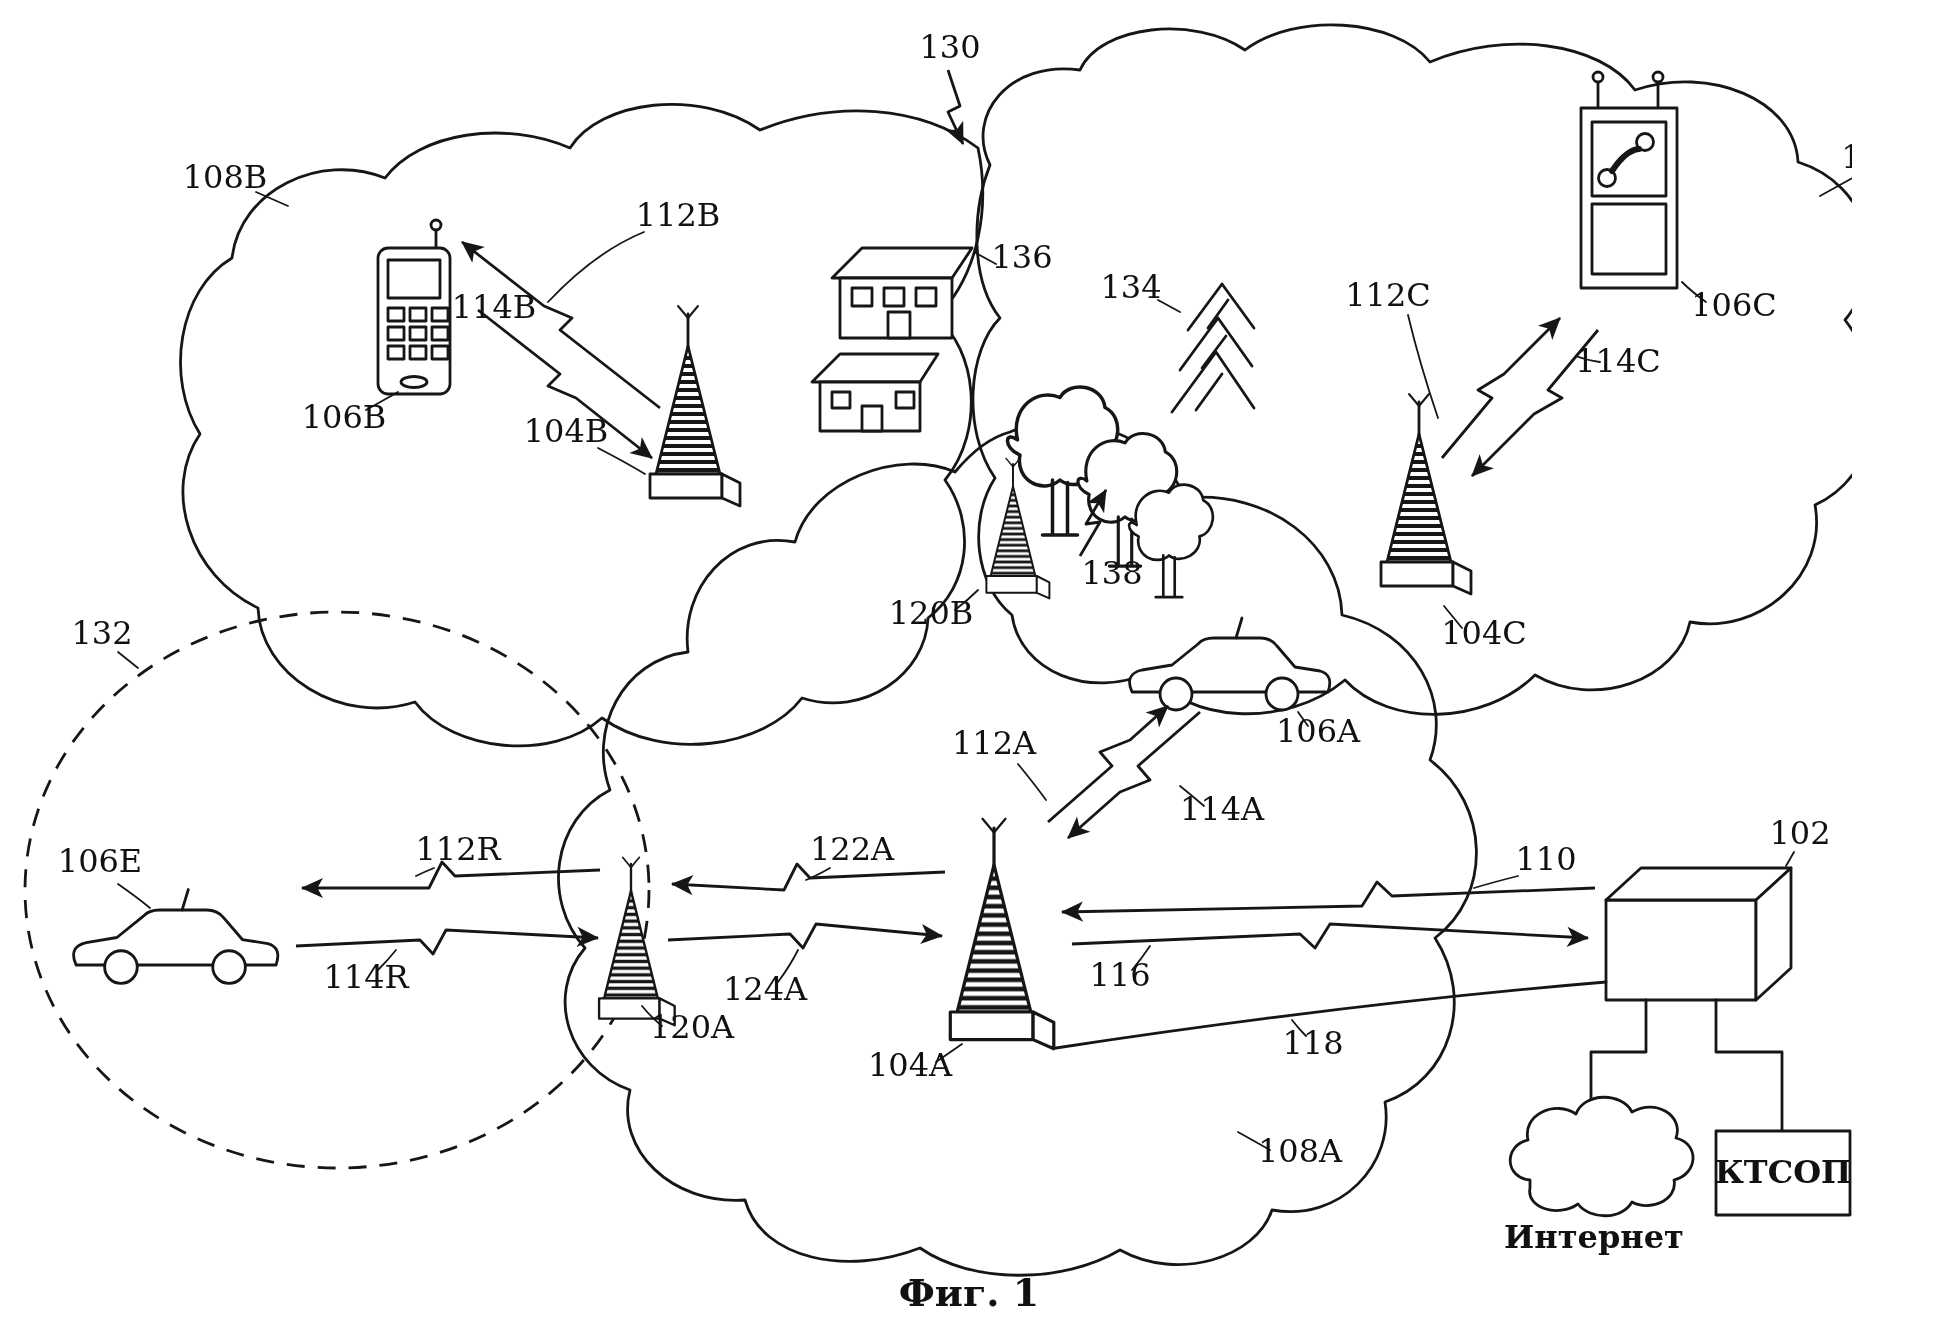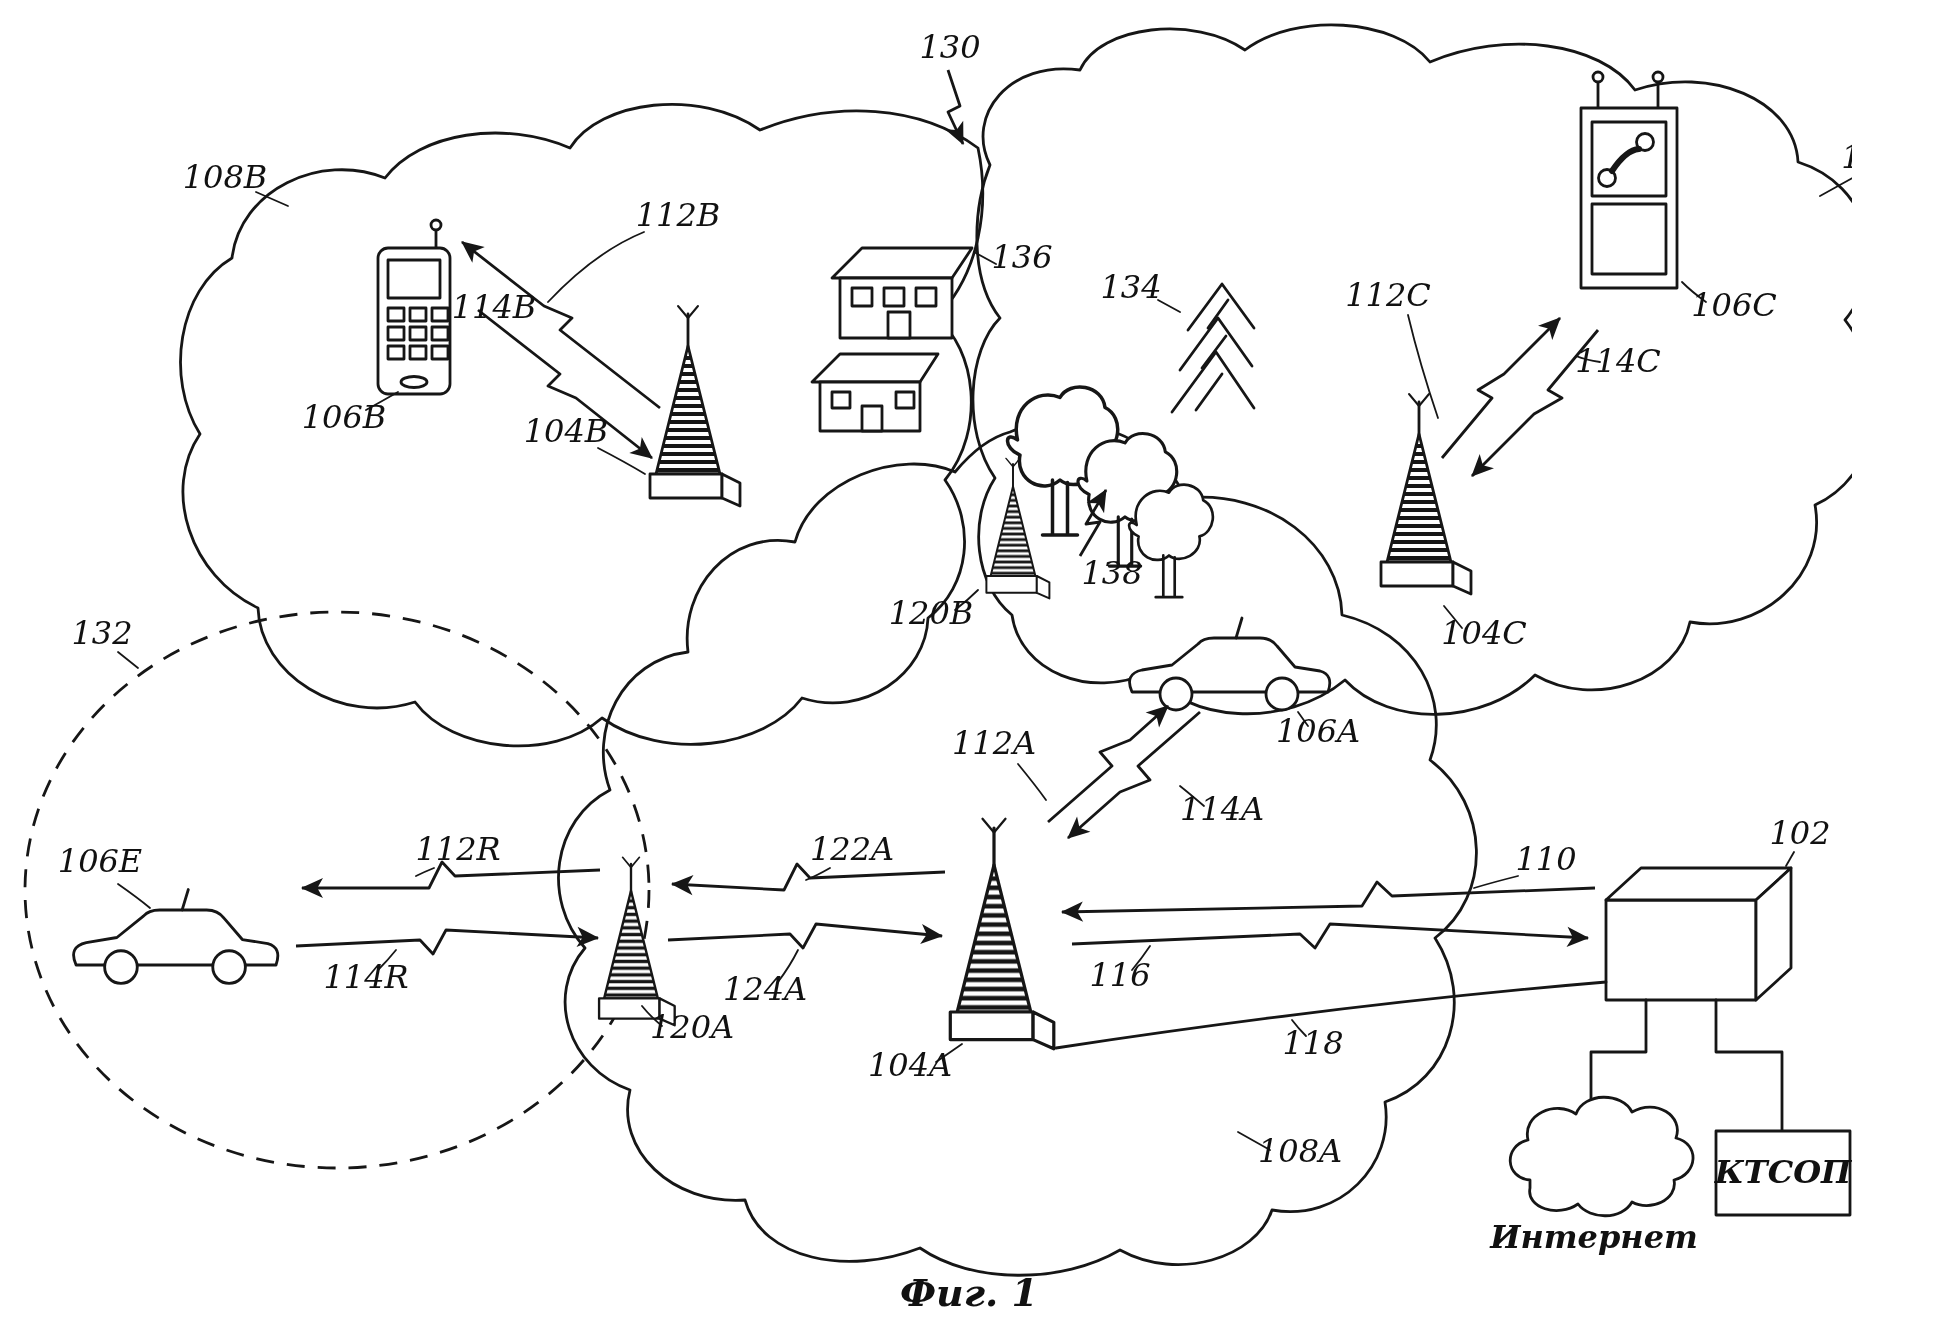--- a/index.html
+++ b/index.html
@@ -1,17 +1,17 @@
 <!DOCTYPE html>
 <html><head>
 <meta charset="utf-8">
 <style>
   html,body{margin:0;padding:0;background:#ffffff;}
   .page{position:relative;width:1852px;height:1325px;background:#ffffff;overflow:hidden;
-        font-family:"DejaVu Serif","Liberation Serif",serif;font-style:italic;}
+        font-family:"DejaVu Serif","Liberation Serif",serif;}
   svg{display:block;}
   .ink  {stroke:#161616;stroke-width:2.8;fill:none;stroke-linejoin:round;stroke-linecap:round;}
   .inkf {stroke:#161616;stroke-width:2.8;fill:#ffffff;stroke-linejoin:round;}
   .thin {stroke:#161616;stroke-width:2;fill:none;stroke-linecap:round;}
   .leader{stroke:#161616;stroke-width:1.8;fill:none;stroke-linecap:round;}
   .arrow{stroke:#161616;stroke-width:2.8;fill:none;stroke-linejoin:round;marker-end:url(#ah);}
   .dashed{stroke:#161616;stroke-width:2.8;fill:none;stroke-dasharray:18 13;}
   .lbl{font-family:"DejaVu Serif","Liberation Serif",serif;font-size:32px;fill:#111;}
   .lblb{font-weight:bold;}
   .caption{font-size:38px;font-weight:bold;}

